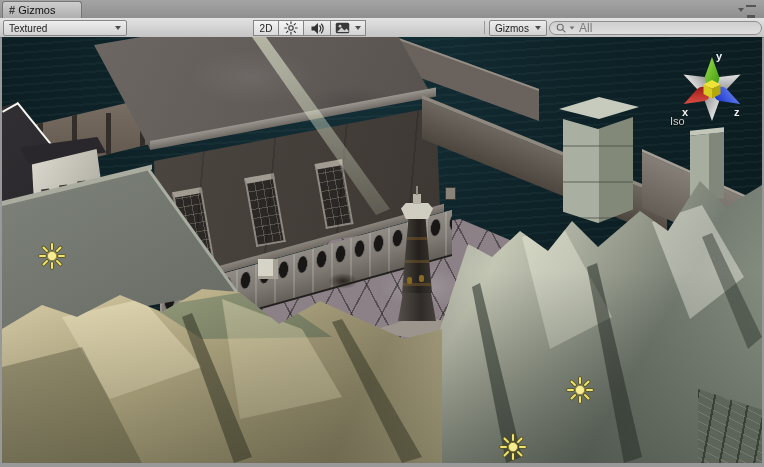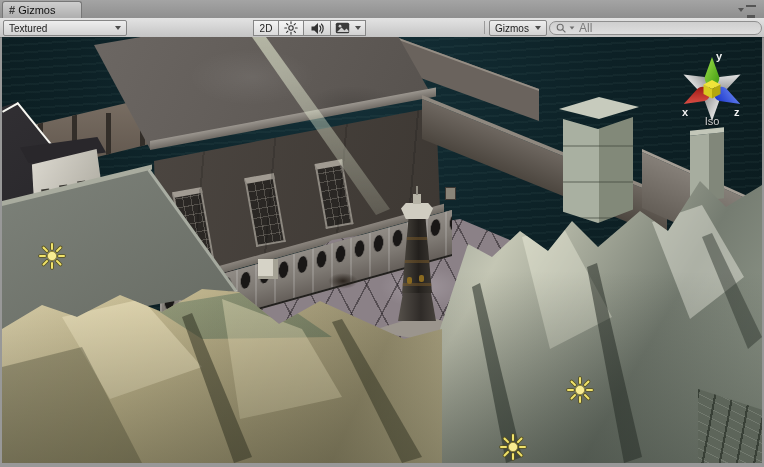--- a/index.html
+++ b/index.html
@@ -140,21 +140,21 @@
   .rL5{clip-path:polygon(330px 285px,340px 282px,420px 420px,400px 426px);background:rgba(45,48,32,.5);}
   .rL6{clip-path:polygon(150px 270px,260px 252px,330px 300px,200px 302px);background:linear-gradient(120deg,rgba(142,162,132,.55),rgba(38,58,44,.6));}
   .rLshade{background:linear-gradient(transparent 60%,rgba(52,52,34,.4));}
   .bricks{left:696px;top:352px;width:66px;height:78px;transform:skewY(18deg);transform-origin:left top;
     background-color:#5d655a;
     background-image:repeating-linear-gradient(100deg,rgba(25,32,24,.55) 0 2px,transparent 2px 16px),
       repeating-linear-gradient(10deg,rgba(220,225,215,.16) 0 1px,transparent 1px 9px);}
   
   .light-gizmo{width:28px;height:28px;cursor:pointer;}
   .axis-gizmo{left:668px;top:8px;width:84px;height:84px;cursor:pointer;}
-  .isolabel{left:668px;top:78px;width:84px;text-align:center;color:#cfcfcf;font-size:11px;text-shadow:0 1px 2px #000;}
+  .isolabel{left:668px;top:78px;width:84px;text-align:left;color:#cfcfcf;font-size:11px;text-shadow:0 1px 2px #000;}
   .gizmotext{font:bold 11px "Liberation Sans",sans-serif;fill:#f2f2f2;}
 </style>
 </head>
 <body>
 
 <svg width="0" height="0" style="position:absolute">
   <defs>
     <linearGradient id="gw" x1="0" y1="0" x2="1" y2="1">
         <stop offset="0" stop-color="#ffffff"></stop>
         <stop offset="1" stop-color="#8a8a8a"></stop>

